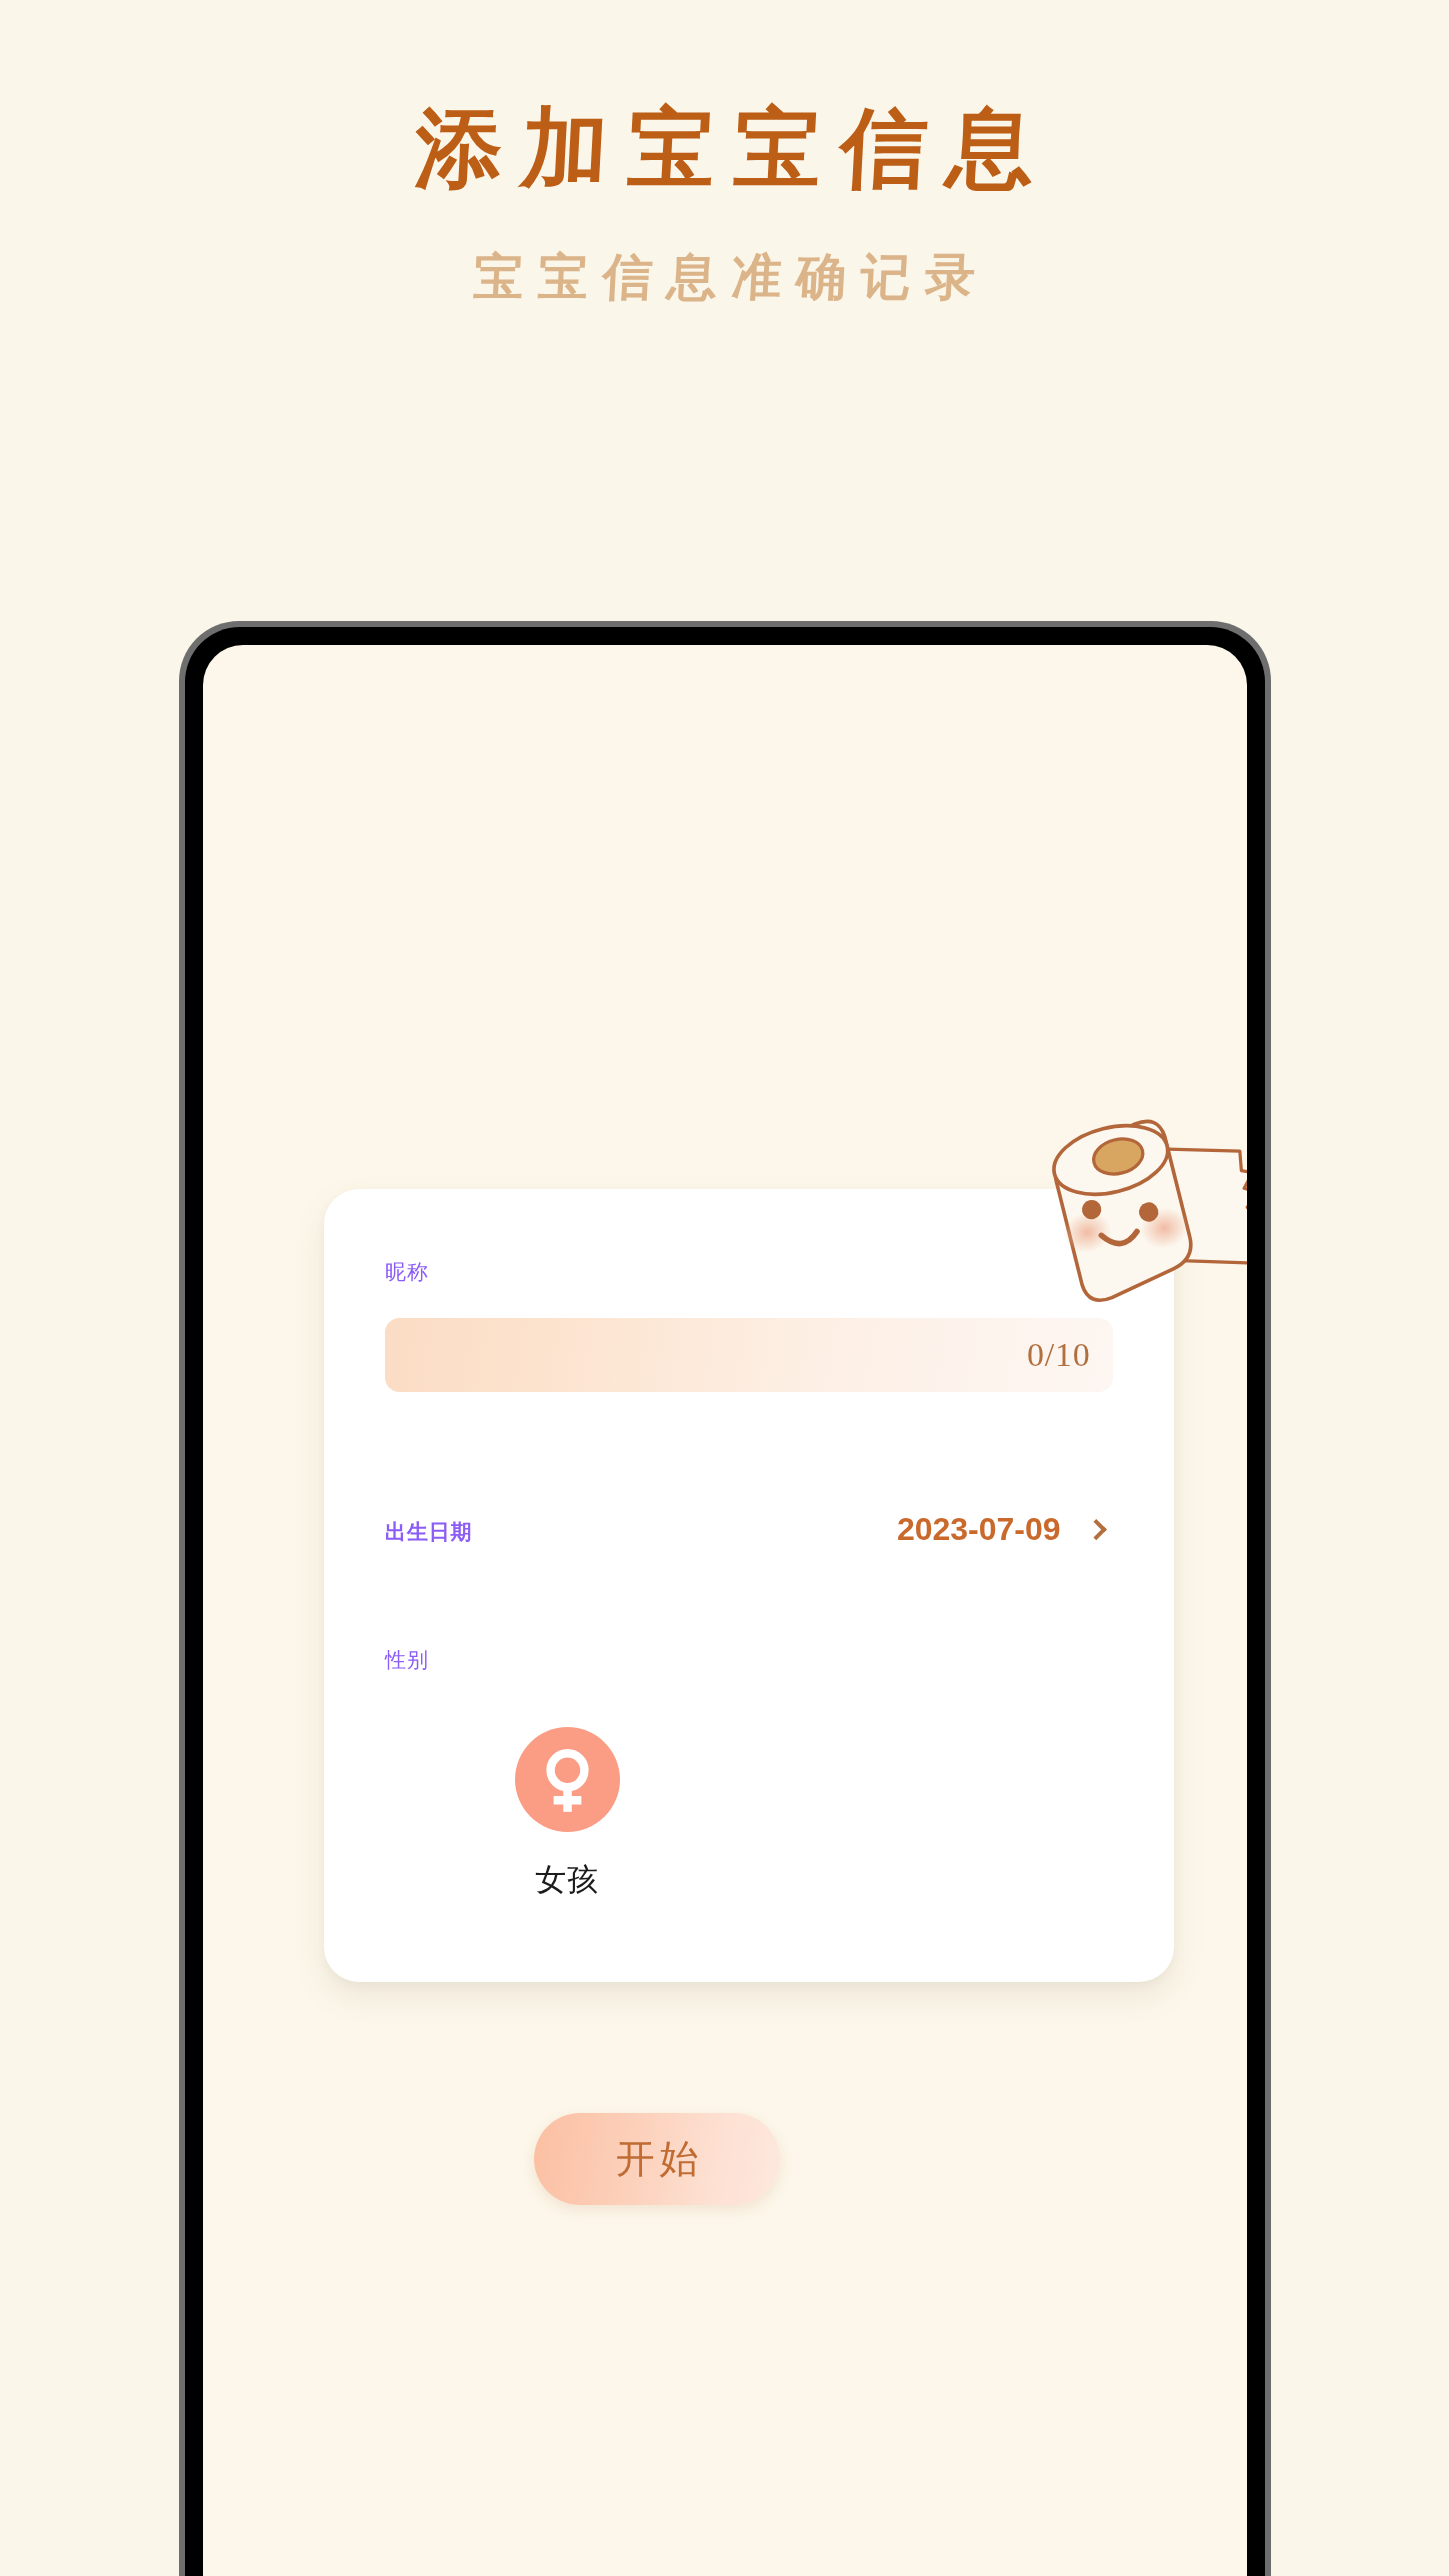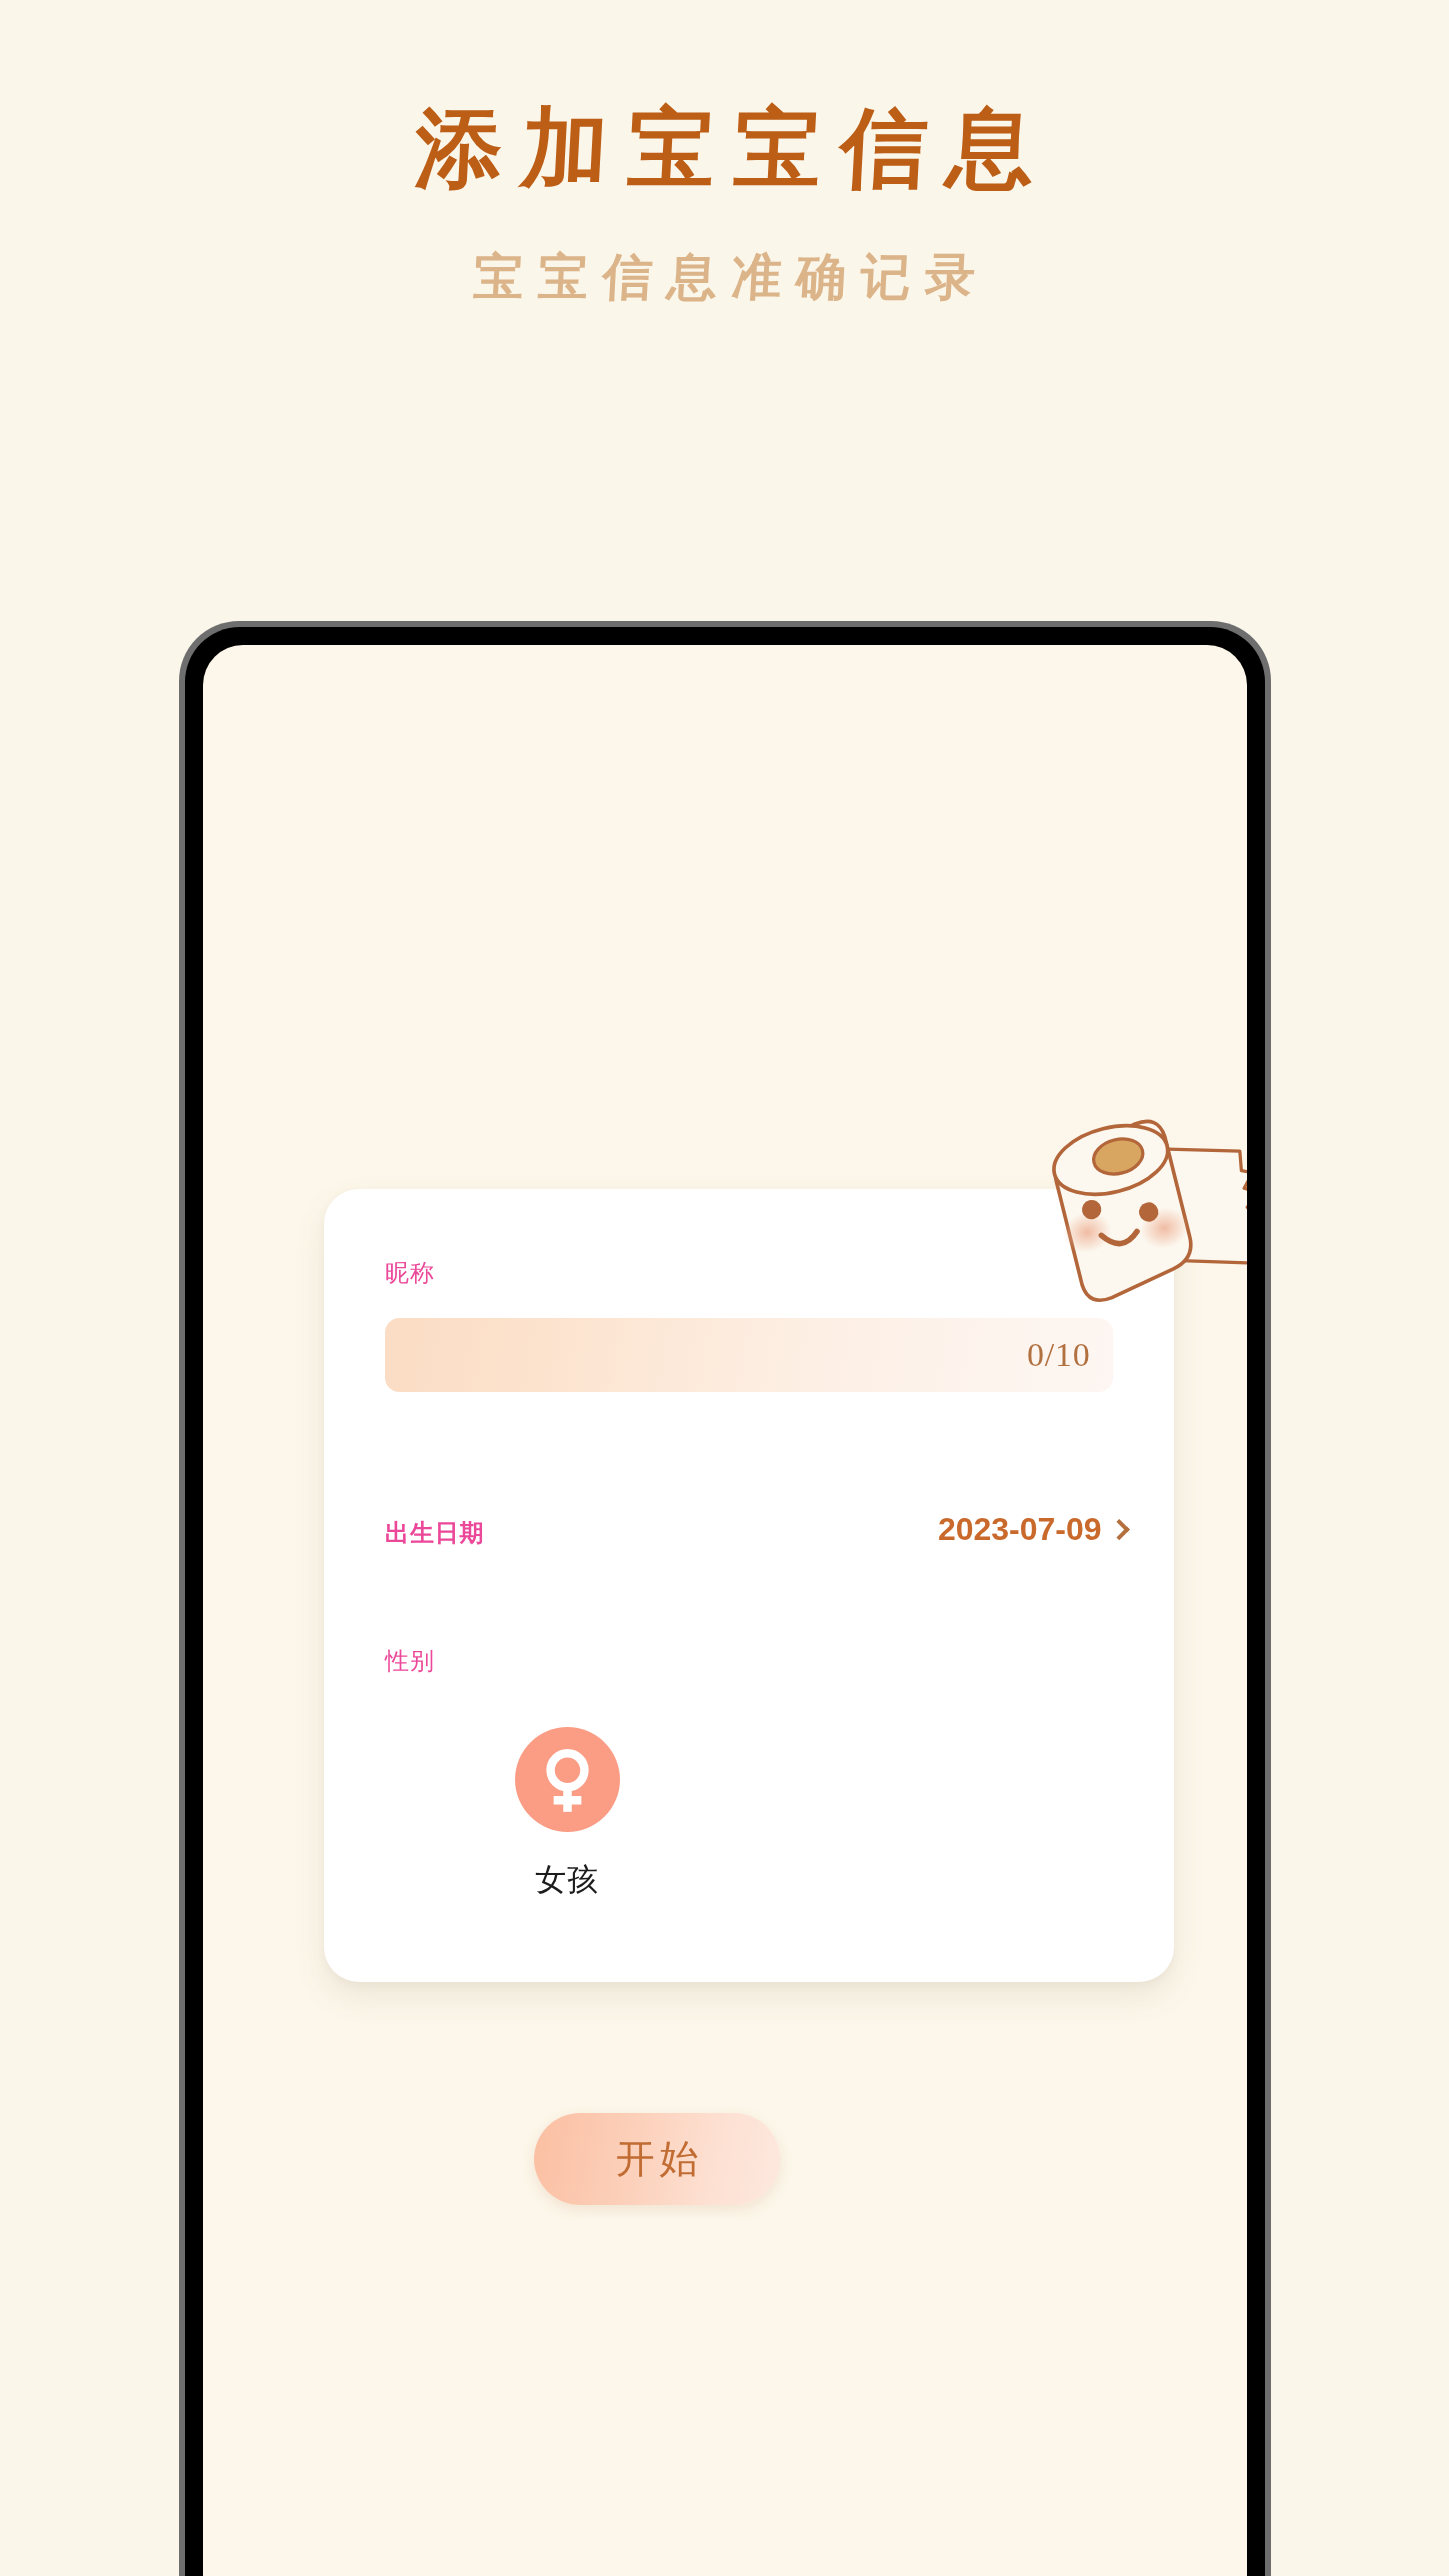--- a/index.html
+++ b/index.html
@@ -73,22 +73,22 @@
     width:850px; height:793px;
     background:#ffffff;
     border-radius:35px;
     box-shadow:0 14.5px 32px rgba(120,100,70,0.10), 0 3.2px 8px rgba(120,100,70,0.05);
     z-index:3;
   }
   .card-inner { position:relative; width:100%; height:100%; padding:0 61px; }
 
   .field-label {
     position:absolute;
-    font-size:24px;
-    color:#ec4899;
+    font-size:21px;
+    color:#8b5cf6;
     letter-spacing:0.8px;
     line-height:1;
   }
   #nickname-label { left:61px; top:72px; }
   #birthdate-label { left:61px; top:332px;font-weight:bold; }
   #gender-label { left:61px; top:460px; }
 
   #nickname-input-wrap {
     position:absolute;
     left:61px; top:129px;
@@ -100,22 +100,22 @@
   #nickname-counter {
     font-family:"Liberation Serif","DejaVu Serif",serif;
     font-size:34px;
     color:#b1703f;
     padding-right:22.5px;
     letter-spacing:0.8px;
   }
 
   #birthdate-row {
     position:absolute;
-    right:48px; top:322px;
-    display:flex; align-items:center; gap:10px;
+    right:71px; top:322px;
+    display:flex; align-items:center; gap:28px;
   }
   #birthdate-value {
     font-size:32px;
     font-weight:bold;
     color:#c9692c;
     letter-spacing:0px;
   }
   #birthdate-chevron {
     width:14.5px; height:14.5px;
     border-right:4px solid #b3703e;

